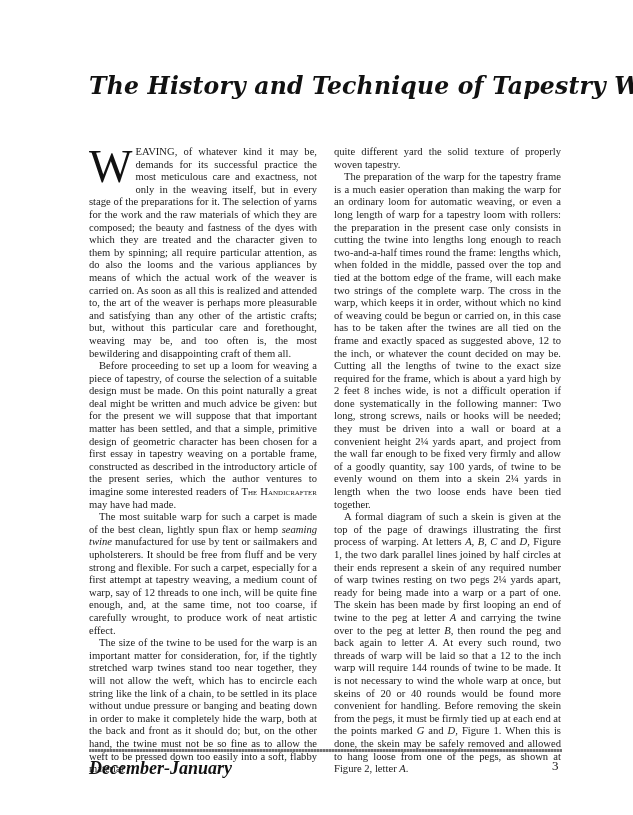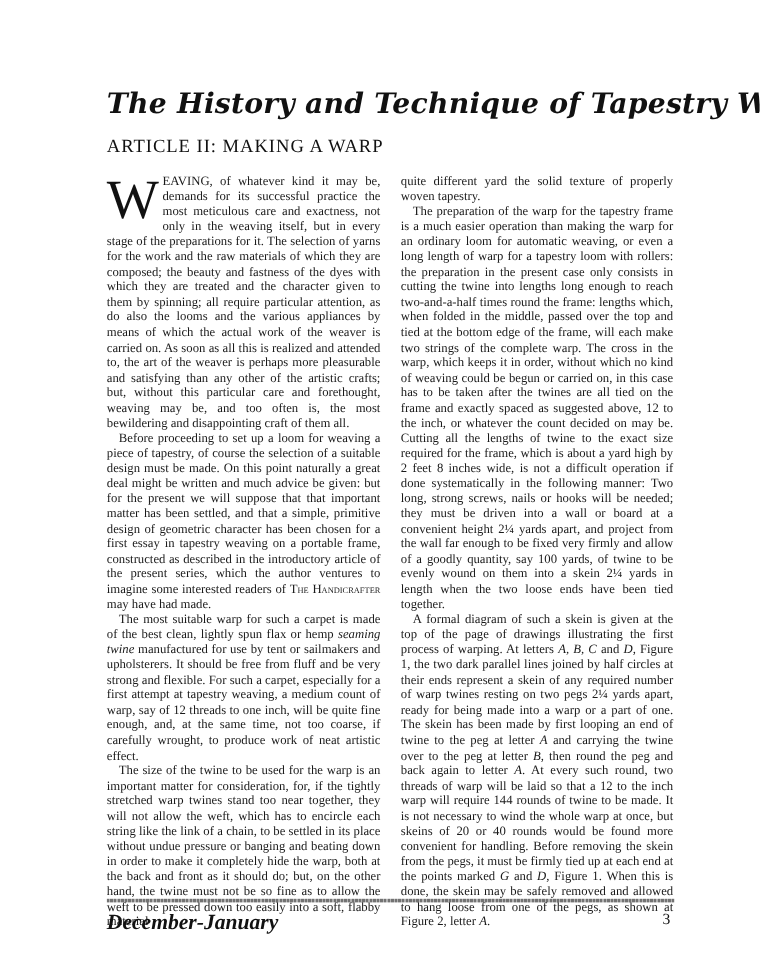--- a/index.html
+++ b/index.html
@@ -43,21 +43,20 @@
     position: absolute; left: 552px; top: 758px;
     font-family: "Liberation Serif", serif; font-size: 13px; color: #111;
   }
 </style>
 </head>
 <body>
 
 <div class="page">
 
   <div class="title">The History and Technique of Tapestry Weaving</div>
-  <div class="article-head">ARTICLE II: MAKING A WARP</div>
 
   <div class="col left">
     <p class="first"><span class="dropcap">W</span><span>EAVING, of whatever kind it may be, demands for its successful practice the most meticulous care and exactness, not only in the weaving itself, but in every stage of the preparations for it. The selection of yarns for the work and the raw materials of which they are com­posed; the beauty and fastness of the dyes with which they are treated and the character given to them by spinning; all require particular attention, as do also the looms and the various appliances by means of which the actual work of the weaver is carried on. As soon as all this is realized and at­tended to, the art of the weaver is perhaps more pleasurable and satisfying than any other of the artistic crafts; but, without this particular care and forethought, weaving may be, and too often is, the most bewildering and disappointing craft of them all.</span></p>
     <p><span>Before proceeding to set up a loom for weaving a piece of tapestry, of course the selection of a suit­able design must be made. On this point naturally a great deal might be written and much advice be given: but for the present we will suppose that that important matter has been settled, and that a sim­ple, primitive design of geometric character has been chosen for a first essay in tapestry weaving on a portable frame, constructed as described in the introductory article of the present series, which the author ventures to imagine some interested readers of </span><span class="sc">The Handicrafter</span><span> may have had made.</span></p>
     <p><span>The most suitable warp for such a carpet is made of the best clean, lightly spun flax or hemp </span><span class="it">seaming twine</span><span> manufactured for use by tent or sailmakers and upholsterers. It should be free from fluff and be very strong and flexible. For such a carpet, espe­cially for a first attempt at tapestry weaving, a medium count of warp, say of 12 threads to one inch, will be quite fine enough, and, at the same time, not too coarse, if carefully wrought, to pro­duce work of neat artistic effect.</span></p>
     <p><span>The size of the twine to be used for the warp is an important matter for consideration, for, if the tightly stretched warp twines stand too near to­gether, they will not allow the weft, which has to encircle each string like the link of a chain, to be settled in its place without undue pressure or bang­ing and beating down in order to make it com­pletely hide the warp, both at the back and front as it should do; but, on the other hand, the twine must not be so fine as to allow the weft to be pressed down too easily into a soft, flabby material</span></p>
   </div>
 
   <div class="col right">
     <p class="first"><span>quite different yard the solid texture of properly woven tapestry.</span></p>

